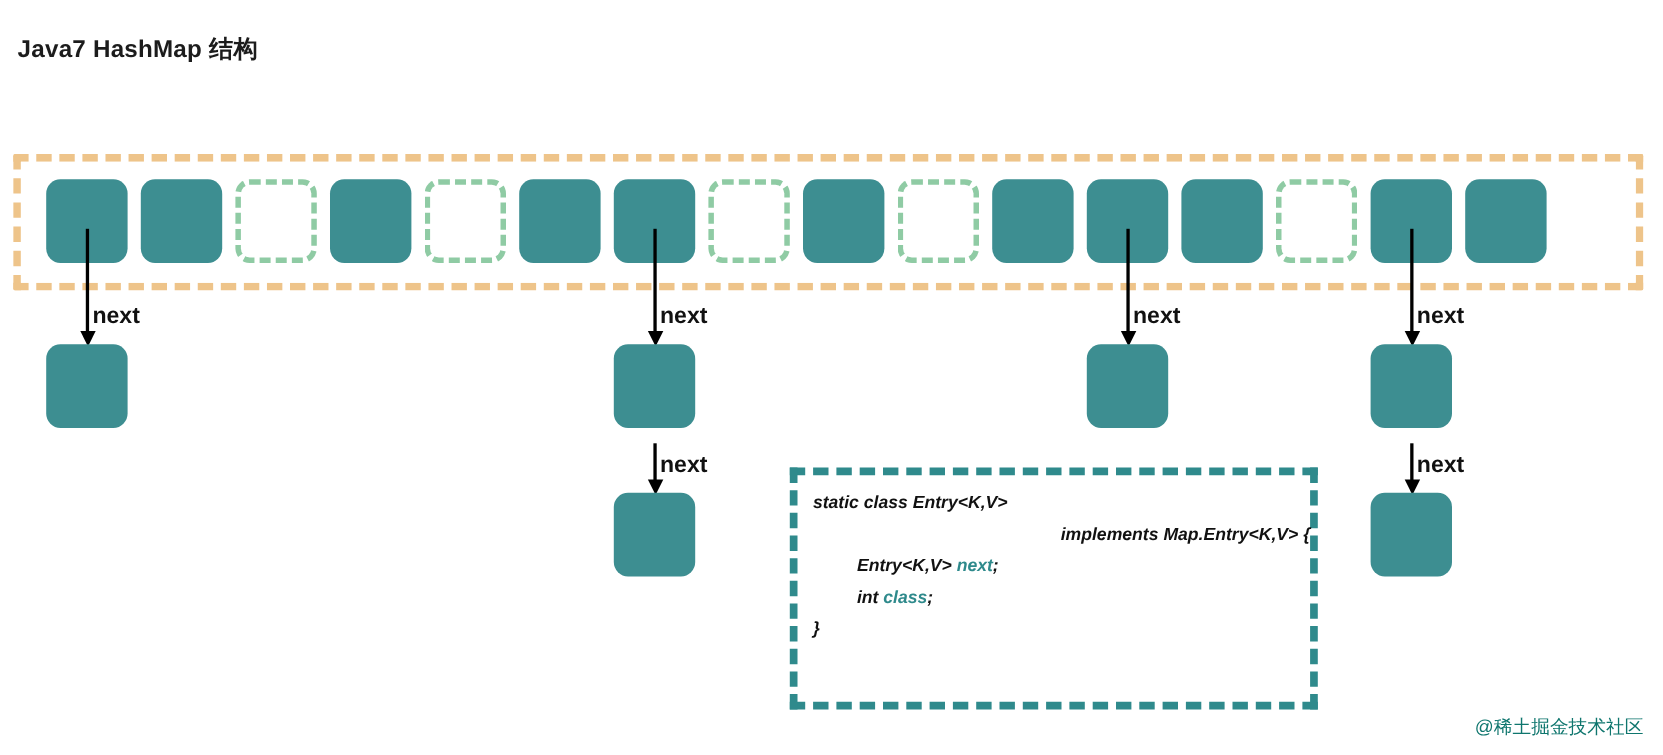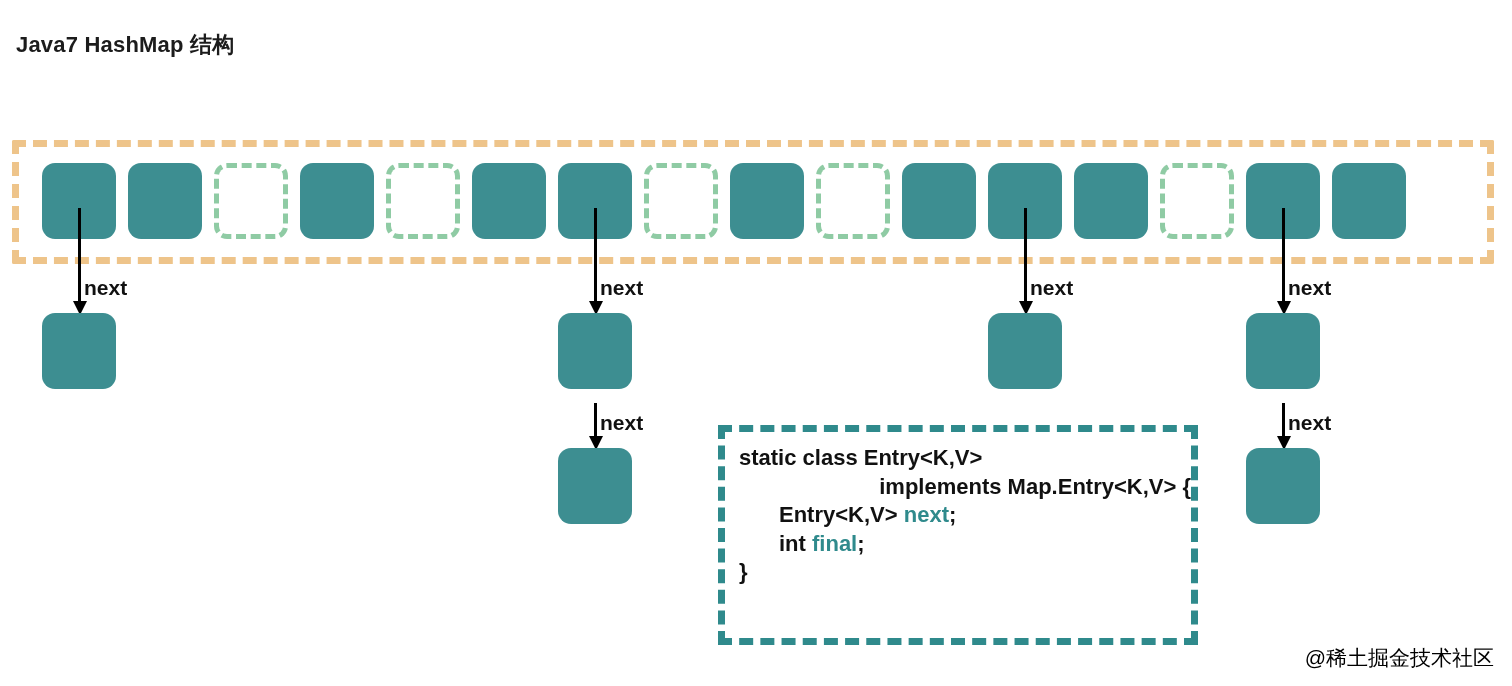--- a/index.html
+++ b/index.html
@@ -94,37 +94,38 @@
     position:absolute;
     left:718px; top:425px;
     width:480px; height:220px;
     box-sizing:border-box;
     border:7px dashed #2f8a8c;
     background:transparent;
     padding:12px 0 0 14px;
   }
   .code-line{
     font-family:"Liberation Sans","DejaVu Sans",sans-serif;
-    font-size:22px;
+    font-size:16px;
     font-weight:bold;
     color:#111111;
     line-height:28.5px;
     white-space:pre;
+    font-style:italic;
   }
   .code-line .kw{color:#111111;}
   .code-line .fld{color:#2f8a8c;}
   .indent1{padding-left:40px;}
   .indent2{padding-left:118px;text-align:right;}
 
   
   .watermark{
     position:absolute;
     right:18px; bottom:14px;
-    font-size:21px;
-    color:#000000;
+    font-size:17px;
+    color:#0f766e;
     white-space:nowrap;
   }
 </style>
 </head>
 <body>
 
 <div class="title">Java7 HashMap 结构</div>
 
 <div class="array-frame"></div>
 <div class="array-cells" id="array-cells">
@@ -183,18 +184,18 @@
       <div class="lbl">next</div>
     </div>
     <div class="node" style="left: 1246px; top: 448px;"></div>
   </div>
 
 <div class="code-box">
   <div id="code-lines">
       <div class="code-line"><span class="kw">static class Entry&lt;K,V&gt;</span></div>
       <div class="code-line indent2"><span class="kw">implements Map.Entry&lt;K,V&gt; {</span></div>
       <div class="code-line indent1"><span class="kw">Entry&lt;K,V&gt; </span><span class="fld">next</span><span class="kw">;</span></div>
-      <div class="code-line indent1"><span class="kw">int </span><span class="fld">final</span><span class="kw">;</span></div>
+      <div class="code-line indent1"><span class="kw">int </span><span class="fld">class</span><span class="kw">;</span></div>
       <div class="code-line"><span class="kw">}</span></div>
     </div>
 </div>
 
 <div class="watermark">@稀土掘金技术社区</div>
 
 </body></html>

